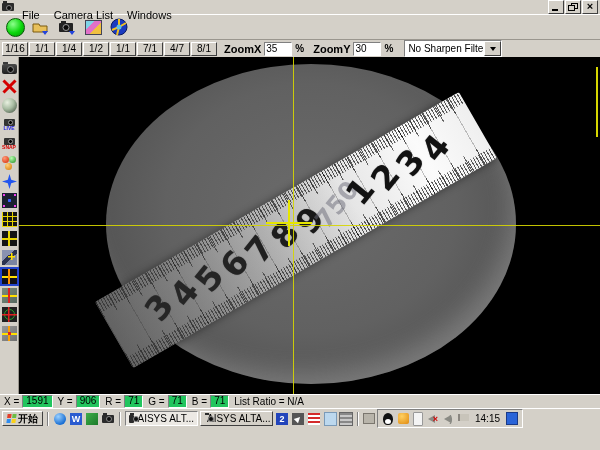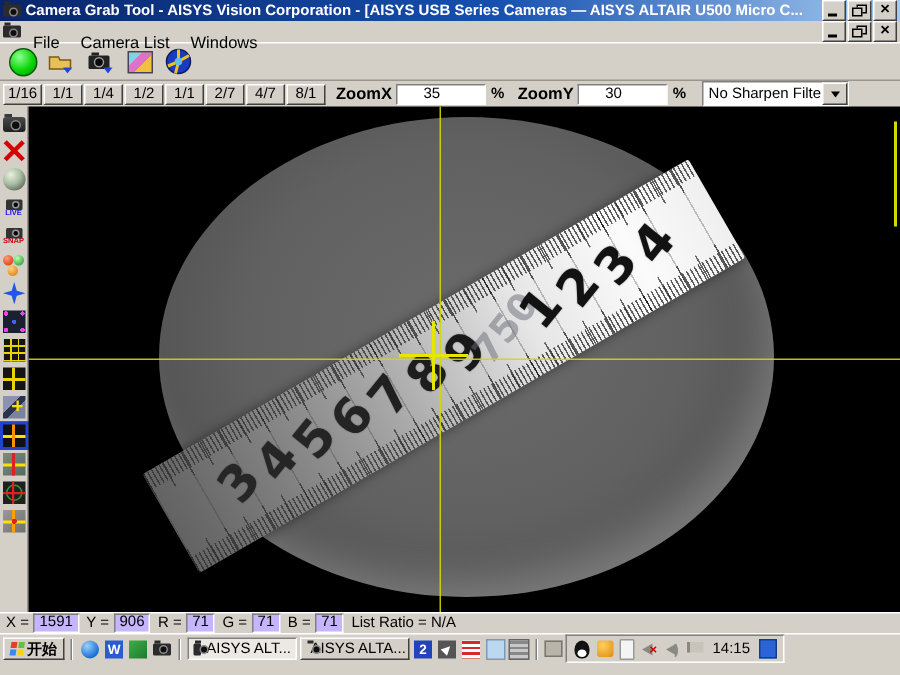--- a/index.html
+++ b/index.html
@@ -30,21 +30,21 @@
   .tbtn{width:22px;height:20px;display:flex;align-items:center;justify-content:center;background:transparent;border:1px solid transparent;padding:0;}
   .tb-green{width:17px;height:17px;border-radius:50%;border:1px solid #045a04;
     background:radial-gradient(circle at 35% 30%,#8dff8d,#0ad60a 55%,#069006);}
   .tb-img{width:15px;height:13px;border:1px solid #445;
     background:linear-gradient(135deg,#7fd3e8 0 30%,#e070c8 30% 60%,#f0c040 60%);}
   
   .toolbar2{height:17px;display:flex;align-items:center;padding:0 2px;gap:1px;}
   .scalebtn{min-width:26px;height:14px;font-size:10px;line-height:12px;text-align:center;
     border:1px solid;border-color:#fff #404040 #404040 #fff;background:#d4d0c8;padding:0 2px;}
   .zlabel{font-weight:bold;font-size:11px;margin:0 2px 0 6px;}
-  .zinput{width:24px;height:12px;font-size:10px;padding:0 17px;border:1px solid;
+  .zinput{width:24px;height:12px;font-size:10px;padding:0 1px;border:1px solid;
     border-color:#808080 #fff #fff #808080;background:#fff;font-family:"Liberation Sans",sans-serif;}
   .punit{font-weight:bold;font-size:10px;margin:0 2px;}
   .dd{margin-left:8px;width:96px;height:15px;background:#fff;border:1px solid;
     border-color:#808080 #fff #fff #808080;display:flex;align-items:center;}
   .dd-text{flex:1;font-size:10px;padding-left:3px;white-space:nowrap;overflow:hidden;}
   .dd-btn{width:15px;height:13px;border:1px solid;border-color:#fff #404040 #404040 #fff;
     background:#d4d0c8;display:flex;align-items:center;justify-content:center;}
   .dd-arrow{width:0;height:0;border-left:3px solid transparent;border-right:3px solid transparent;border-top:4px solid #000;}
   
   .main{height:337px;display:flex;}
@@ -140,21 +140,21 @@
   .rwater{position:absolute;top:22px;width:60px;text-align:center;font-family:"DejaVu Sans",sans-serif;
     font-weight:bold;font-size:25px;color:rgba(105,105,120,.5);transform:rotate(-21deg);}
   .cross-h{position:absolute;left:0;right:0;top:168px;height:1px;background:rgba(214,214,0,.9);}
   .cross-v{position:absolute;top:0;bottom:0;left:274px;width:1px;background:rgba(214,214,0,.9);}
   .cross-small-h{position:absolute;left:247px;top:165px;width:46px;height:2px;background:#e6e600;}
   .cross-small-v{position:absolute;left:269px;top:143px;width:2px;height:46px;background:#e6e600;}
   .edge-marker{position:absolute;right:2px;top:10px;width:2px;height:70px;background:#d6d600;}
   
   .status1{height:13px;display:flex;align-items:center;gap:3px;padding:0 2px;border-top:1px solid #fff;font-size:10px;}
   .status2{height:14px;display:flex;align-items:center;gap:3px;padding:0 2px;font-size:10px;}
-  .sbox{border:1px solid;border-color:#808080 #fff #fff #808080;padding:0 3px;height:11px;line-height:10px;background:#c4b5fd;}
+  .sbox{border:1px solid;border-color:#808080 #fff #fff #808080;padding:0 3px;height:11px;line-height:10px;background:#22c55e;}
   .slabel{padding-left:2px;}
   
   .taskbar{height:19px;background:#d4d0c8;border-top:1px solid #fff;display:flex;align-items:center;gap:2px;padding:0 2px;}
   .startbtn{height:15px;display:flex;align-items:center;gap:2px;padding:0 4px;font-weight:bold;font-size:10px;
     border:1px solid;border-color:#fff #404040 #404040 #fff;background:#d4d0c8;}
   .winflag{display:grid;grid-template-columns:4px 4px;grid-template-rows:4px 4px;gap:1px;transform:skewX(-8deg);}
   .winflag span{display:block;}
   .wf1{background:#e3402b;} .wf2{background:#6cbd45;} .wf3{background:#2f8cf0;} .wf4{background:#fbd116;}
   .tdiv{width:1px;height:14px;background:#808080;border-right:1px solid #fff;margin:0 2px;}
   .qicon{width:14px;height:14px;display:inline-flex;align-items:center;justify-content:center;font-size:9px;font-weight:bold;}
@@ -184,29 +184,20 @@
   .t-wave{color:#8a8a84;font-weight:bold;font-size:9px;margin-left:-1px;}
   .t-flag{width:9px;height:7px;background:#c8c4ba;border-left:2px solid #8a8680;margin-top:-2px;}
   .clock{font-size:10px;padding:0 3px;}
   .t-blue{width:11px;height:11px;background:#2a64d8;border:1px solid #1a3a88;}
 </style>
 </head>
 <body>
 
 <div id="app">
 
-  <div class="titlebar">
-    <span class="mini-cam"></span>
-    <span class="t-text">Camera Grab Tool - AISYS Vision Corporation - [AISYS USB Series Cameras — AISYS ALTAIR U500 Micro C...</span>
-    <span class="winbtns">
-      <span class="winbtn btn-min"></span>
-      <span class="winbtn btn-restore"></span>
-      <span class="winbtn btn-close"></span>
-    </span>
-  </div>
 
   <div class="menubar">
     <span class="mini-cam"></span>
     <span class="menuitem">File</span>
     <span class="menuitem">Camera List</span>
     <span class="menuitem">Windows</span>
     <span class="spacer"></span>
     <span class="winbtns">
       <span class="winbtn btn-min"></span>
       <span class="winbtn btn-restore"></span>
@@ -244,21 +235,21 @@
       </svg>
     </button>
   </div>
 
   <div class="toolbar2">
     <button class="scalebtn">1/16</button>
     <button class="scalebtn">1/1</button>
     <button class="scalebtn">1/4</button>
     <button class="scalebtn">1/2</button>
     <button class="scalebtn">1/1</button>
-    <button class="scalebtn">2/7</button>
+    <button class="scalebtn">7/1</button>
     <button class="scalebtn">4/7</button>
     <button class="scalebtn">8/1</button>
     <span class="zlabel">ZoomX</span>
     <input class="zinput" value="35" style="">
     <span class="punit">%</span>
     <span class="zlabel">ZoomY</span>
     <input class="zinput" value="30" style="">
     <span class="punit">%</span>
     <span class="dd">
       <span class="dd-text">No Sharpen Filte</span>

